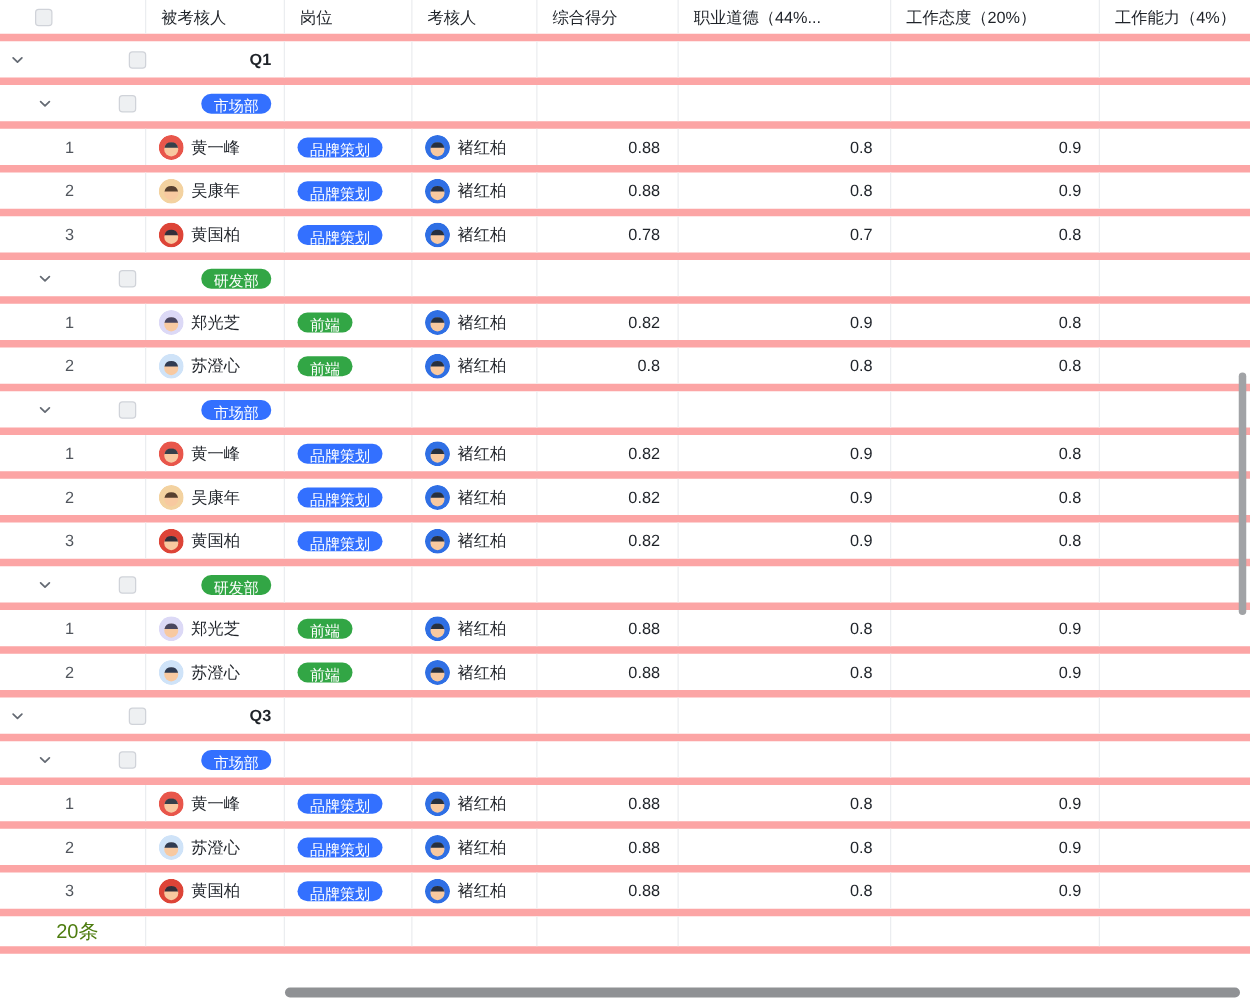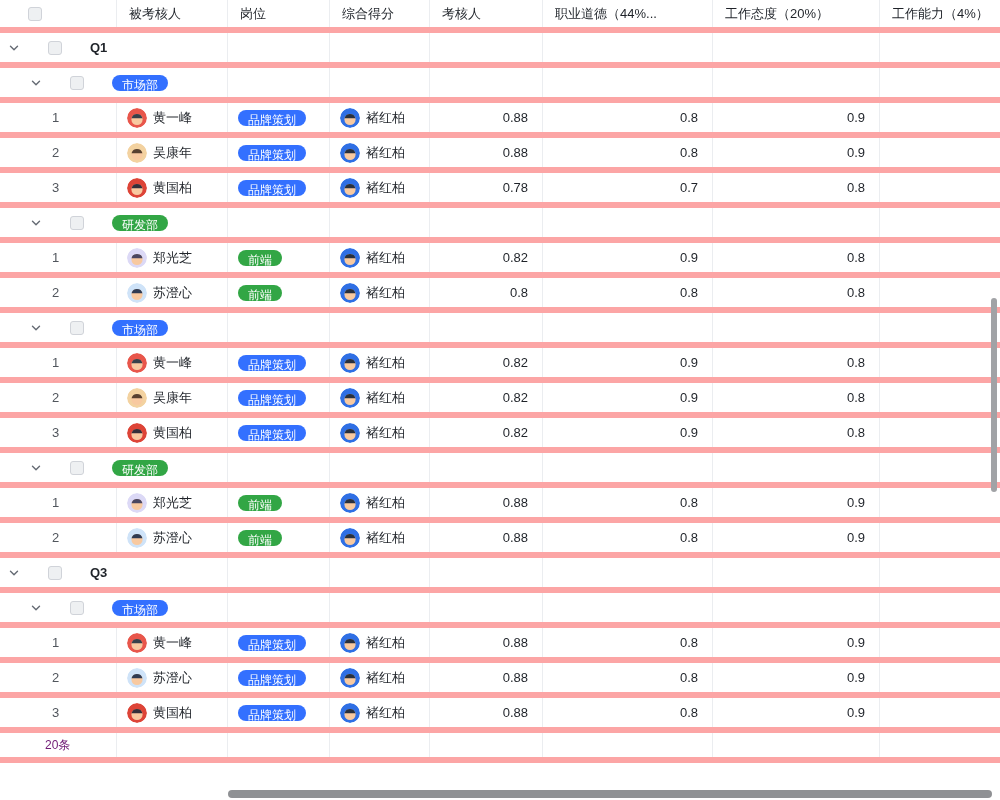--- a/index.html
+++ b/index.html
@@ -20,36 +20,36 @@
     display:flex;align-items:center;box-sizing:border-box;
     border-right:1px solid #ebedf0;overflow:hidden;white-space:nowrap;
     padding:0 10px;
   }
   .cell:last-child{border-right:none;}
   .hcell{font-weight:500;color:#1f2329;padding-left:12px;}
   .c0{padding-left:0;}
   .headerfirst{padding-left:28px;}
   .num{justify-content:flex-end;padding-right:14px;text-align:right;}
   .span2{grid-column:1 / 3;}
-  .groupcell{padding-left:8px;gap:28px;overflow:visible;}
+  .groupcell{padding-left:8px;gap:28px;overflow:visible;justify-content:space-between;}
   .deptcell{padding-left:30px;}
   .qlabel{font-weight:600;}
   .idx{margin-left:52px;color:#51565d;}
   .checkbox{
     width:14px;height:14px;flex:0 0 auto;box-sizing:border-box;
     border:1px solid #d0d3d9;border-radius:3px;background:#eef0f2;
   }
   .chev{display:inline-flex;flex:0 0 auto;width:12px;height:12px;align-items:center;justify-content:center;cursor:pointer;}
   .badge{
     height:16px;line-height:20px;padding:0 10px;border-radius:10px;
     color:#fff;font-size:12px;display:inline-block;flex:0 0 auto;
   }
   .avatar{width:20px;height:20px;border-radius:50%;overflow:hidden;flex:0 0 auto;display:inline-flex;}
   .name{margin-left:6px;}
-  .footer-label{margin-left:45px;color:#701a75;font-size:12px;}
+  .footer-label{margin-left:45px;color:#4d7c0f;font-size:16px;}
   .vthumb{
     position:absolute;right:3px;top:298px;width:6px;height:194px;
     border-radius:3px;background:#a1a3a6;
   }
   .hthumb{
     position:absolute;left:228px;bottom:2px;width:764px;height:8px;
     border-radius:4px;background:#8f9194;
   }
 </style>
 </head>
@@ -60,24 +60,24 @@
     <div class="cell c0 headerfirst">
       <span class="checkbox"></span>
     </div>
     <div class="cell hcell">
         <span>被考核人</span>
       </div>
     <div class="cell hcell">
         <span>岗位</span>
       </div>
     <div class="cell hcell">
+        <span>考核人</span>
+      </div>
+    <div class="cell hcell">
         <span>综合得分</span>
-      </div>
-    <div class="cell hcell">
-        <span>考核人</span>
       </div>
     <div class="cell hcell">
         <span>职业道德（44%...</span>
       </div>
     <div class="cell hcell">
         <span>工作态度（20%）</span>
       </div>
     <div class="cell hcell">
         <span>工作能力（4%）</span>
       </div>

